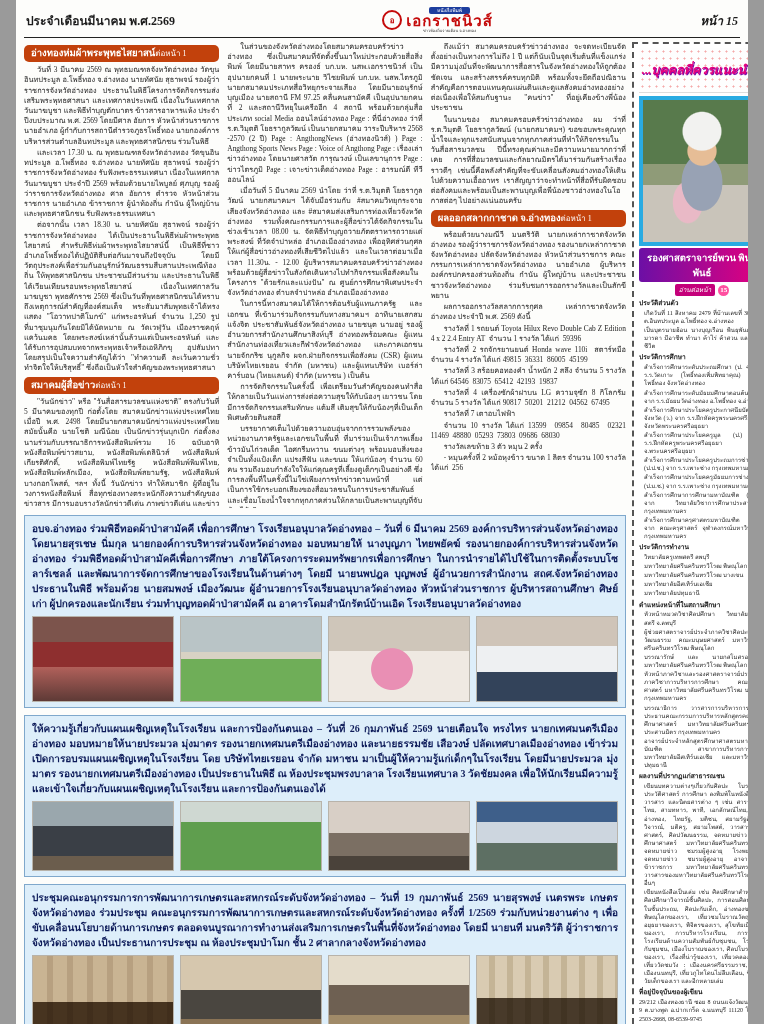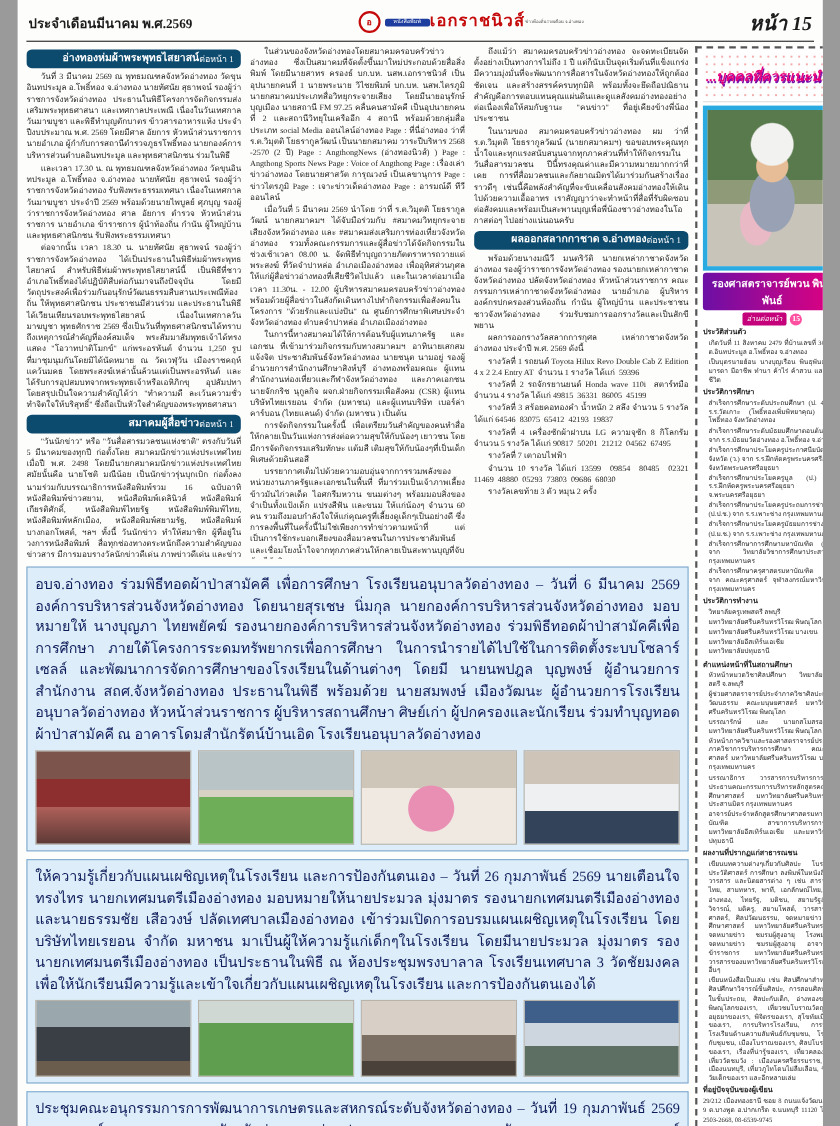--- a/index.html
+++ b/index.html
@@ -6,40 +6,40 @@
   .page{position:relative;width:732px;height:1024px;background:#fdfdfb;margin:0 auto;
         box-sizing:border-box;padding:5px 8px;overflow:hidden;
         font-family:"Liberation Serif","DejaVu Sans",serif;color:#1c1c1c;}
   
   .hdr{display:flex;align-items:center;justify-content:space-between;height:30px;
        border-bottom:1.5px solid #222;padding:0 2px 2px 2px;}
   .hdr-issue{font-weight:bold;font-size:12px;}
   .hdr-logo{display:flex;align-items:center;gap:4px;}
   .emblem{width:16px;height:16px;border-radius:50%;border:2.5px solid #c40a0a;display:flex;
           align-items:center;justify-content:center;font-size:8px;color:#c40a0a;font-weight:bold;}
-  .logo-stack{display:flex;flex-direction:row;align-items:center;line-height:1;}
+  .logo-stack{display:flex;flex-direction:column;align-items:center;line-height:1;}
   .logo-top{background:#1d3e9e;color:#fff;font-size:5px;padding:1px 8px;border-radius:2px;}
   .logo-main{color:#c40a0a;font-weight:bold;font-size:15px;letter-spacing:1px;}
   .logo-tag{font-size:4px;color:#333;}
-  .hdr-page{font-weight:bold;font-style:italic;font-size:18px;}
+  .hdr-page{font-weight:bold;font-style:italic;font-size:12px;}
   
   .content{display:flex;gap:6px;margin-top:4px;}
   .main{width:602px;flex:none;}
   .cols{display:flex;gap:8px;height:466px;overflow:hidden;}
   .col{flex:1;font-size:7.4px;line-height:1.38;text-align:justify;overflow:hidden;}
   .col p{margin:0 0 1px 0;text-indent:13px;}
-  .bluebar{background:#0c4a6e;color:#fff;font-weight:bold;border-radius:5px;
-           display:flex;justify-content:flex-end;align-items:center;
+  .bluebar{background:#c2410c;color:#fff;font-weight:bold;border-radius:5px;
+           display:flex;justify-content:flex-start;align-items:center;
            padding:2px 7px;margin:3px 0 3px 0;}
   .bluebar .t{font-size:9.5px;}
   .bluebar .c{font-size:8px;font-weight:normal;}
   .prize{margin:0;text-indent:13px;white-space:pre-wrap;}
   
   .gbox{border:1px solid #7fa8cc;background:#ddeefa;margin-top:7px;padding:5px 7px;box-sizing:border-box;}
-  .gcap{font-weight:normal;font-size:13px;line-height:1.5;color:#0e1c5a;text-align:justify;margin-bottom:5px;}
+  .gcap{font-weight:bold;font-size:10px;line-height:1.5;color:#0e1c5a;text-align:justify;margin-bottom:5px;}
   .grow{display:flex;gap:6px;}
   .ph{flex:1;border:1px solid #b8b3aa;}
   .gb1 .ph{height:84px;} .gb2 .ph{height:68px;} .gb3 .ph{height:84px;}
   .pa1{background:linear-gradient(180deg,#7c544c 0 30%,#8e2f2f 30% 60%,#b0605a 60%,#5e3a36);}
   .pa2{background:linear-gradient(180deg,#b9c4c6 0 42%,#d8d2c4 42% 50%,#6fae58 50%);}
   .pa3{background:radial-gradient(circle at 45% 62%,#e98fb4 0 22%,rgba(0,0,0,0) 23%),
        linear-gradient(180deg,#cfc6ba 0 40%,#efe9e2 40%);}
   .pa4{background:linear-gradient(180deg,#cfc4b8 0 35%,#eef0f2 35% 65%,#33435a 65%);}
   .pb1{background:linear-gradient(180deg,#9aa7ad 0 35%,#3a3f46 35% 80%,#6b5d4d 80%);}
   .pb2{background:linear-gradient(180deg,#cfd8d2 0 30%,#5f9e4e 30%);}
@@ -137,20 +137,21 @@
           </div>
           <p>พร้อมด้วยนางมณีวี มนตริวัติ นายกเหล่ากาชาดจังหวัดอ่างทอง รองผู้ว่าราชการจังหวัดอ่างทอง รองนายกเหล่ากาชาดจังหวัดอ่างทอง ปลัดจังหวัดอ่างทอง หัวหน้าส่วนราชการ คณะกรรมการเหล่ากาชาดจังหวัดอ่างทอง นายอำเภอ ผู้บริหารองค์กรปกครองส่วนท้องถิ่น กำนัน ผู้ใหญ่บ้าน และประชาชนชาวจังหวัดอ่างทอง ร่วมรับชมการออกรางวัลและเป็นสักขีพยาน</p>
           <p>ผลการออกรางวัลสลากการกุศล เหล่ากาชาดจังหวัดอ่างทอง ประจำปี พ.ศ. 2569 ดังนี้</p>
           <p class="prize">รางวัลที่ 1 รถยนต์ Toyota Hilux Revo Double Cab Z Edition 4 x 2 2.4 Entry AT  จำนวน 1 รางวัล ได้แก่  59396</p>
           <p class="prize">รางวัลที่ 2 รถจักรยานยนต์ Honda wave 110i  สตาร์ทมือ จำนวน 4 รางวัล ได้แก่ 49815  36331  86005  45199</p>
           <p class="prize">รางวัลที่ 3 สร้อยคอทองคำ น้ำหนัก 2 สลึง จำนวน 5 รางวัล ได้แก่ 64546  83075  65412  42193  19837</p>
           <p class="prize">รางวัลที่ 4 เครื่องซักผ้าฝาบน LG ความจุซัก 8 กิโลกรัม จำนวน 5 รางวัล ได้แก่ 90817  50201  21212  04562  67495</p>
           <p class="prize">รางวัลที่ 7 เตาอบไฟฟ้า</p>
           <p class="prize">จำนวน 10 รางวัล ได้แก่ 13599  09854  80485  02321  11469  48880  05293  73803  09686  68030</p>
           <p class="prize">รางวัลเลขท้าย 3 ตัว หมุน 2 ครั้ง</p>
+          <p class="prize">- หมุนครั้งที่ 2 หม้อหุงข้าว ขนาด 1 ลิตร จำนวน 100 รางวัล ได้แก่  256</p>
         </div>
       </div>
 
       <div class="gbox gb1">
         <div class="gcap">อบจ.อ่างทอง ร่วมพิธีทอดผ้าป่าสามัคคี เพื่อการศึกษา โรงเรียนอนุบาลวัดอ่างทอง – วันที่ 6 มีนาคม 2569 องค์การบริหารส่วนจังหวัดอ่างทอง โดยนายสุรเชษ นิ่มกุล นายกองค์การบริหารส่วนจังหวัดอ่างทอง มอบหมายให้ นางบุญภา ไทยพยัคฆ์ รองนายกองค์การบริหารส่วนจังหวัดอ่างทอง ร่วมพิธีทอดผ้าป่าสามัคคีเพื่อการศึกษา ภายใต้โครงการระดมทรัพยากรเพื่อการศึกษา ในการนำรายได้ไปใช้ในการติดตั้งระบบโซลาร์เซลล์ และพัฒนาการจัดการศึกษาของโรงเรียนในด้านต่างๆ โดยมี นายนพปฎล บุญพงษ์ ผู้อำนวยการสำนักงาน สถศ.จังหวัดอ่างทอง ประธานในพิธี พร้อมด้วย นายสมพงษ์ เมืองวัฒนะ ผู้อำนวยการโรงเรียนอนุบาลวัดอ่างทอง หัวหน้าส่วนราชการ ผู้บริหารสถานศึกษา ศิษย์เก่า ผู้ปกครองและนักเรียน ร่วมทำบุญทอดผ้าป่าสามัคคี ณ อาคารโดมสำนักรัตน์บ้านเอิด โรงเรียนอนุบาลวัดอ่างทอง</div>
         <div class="grow">
           <div class="ph pa1"></div>
           <div class="ph pa2"></div>
           <div class="ph pa3"></div>
           <div class="ph pa4"></div>

